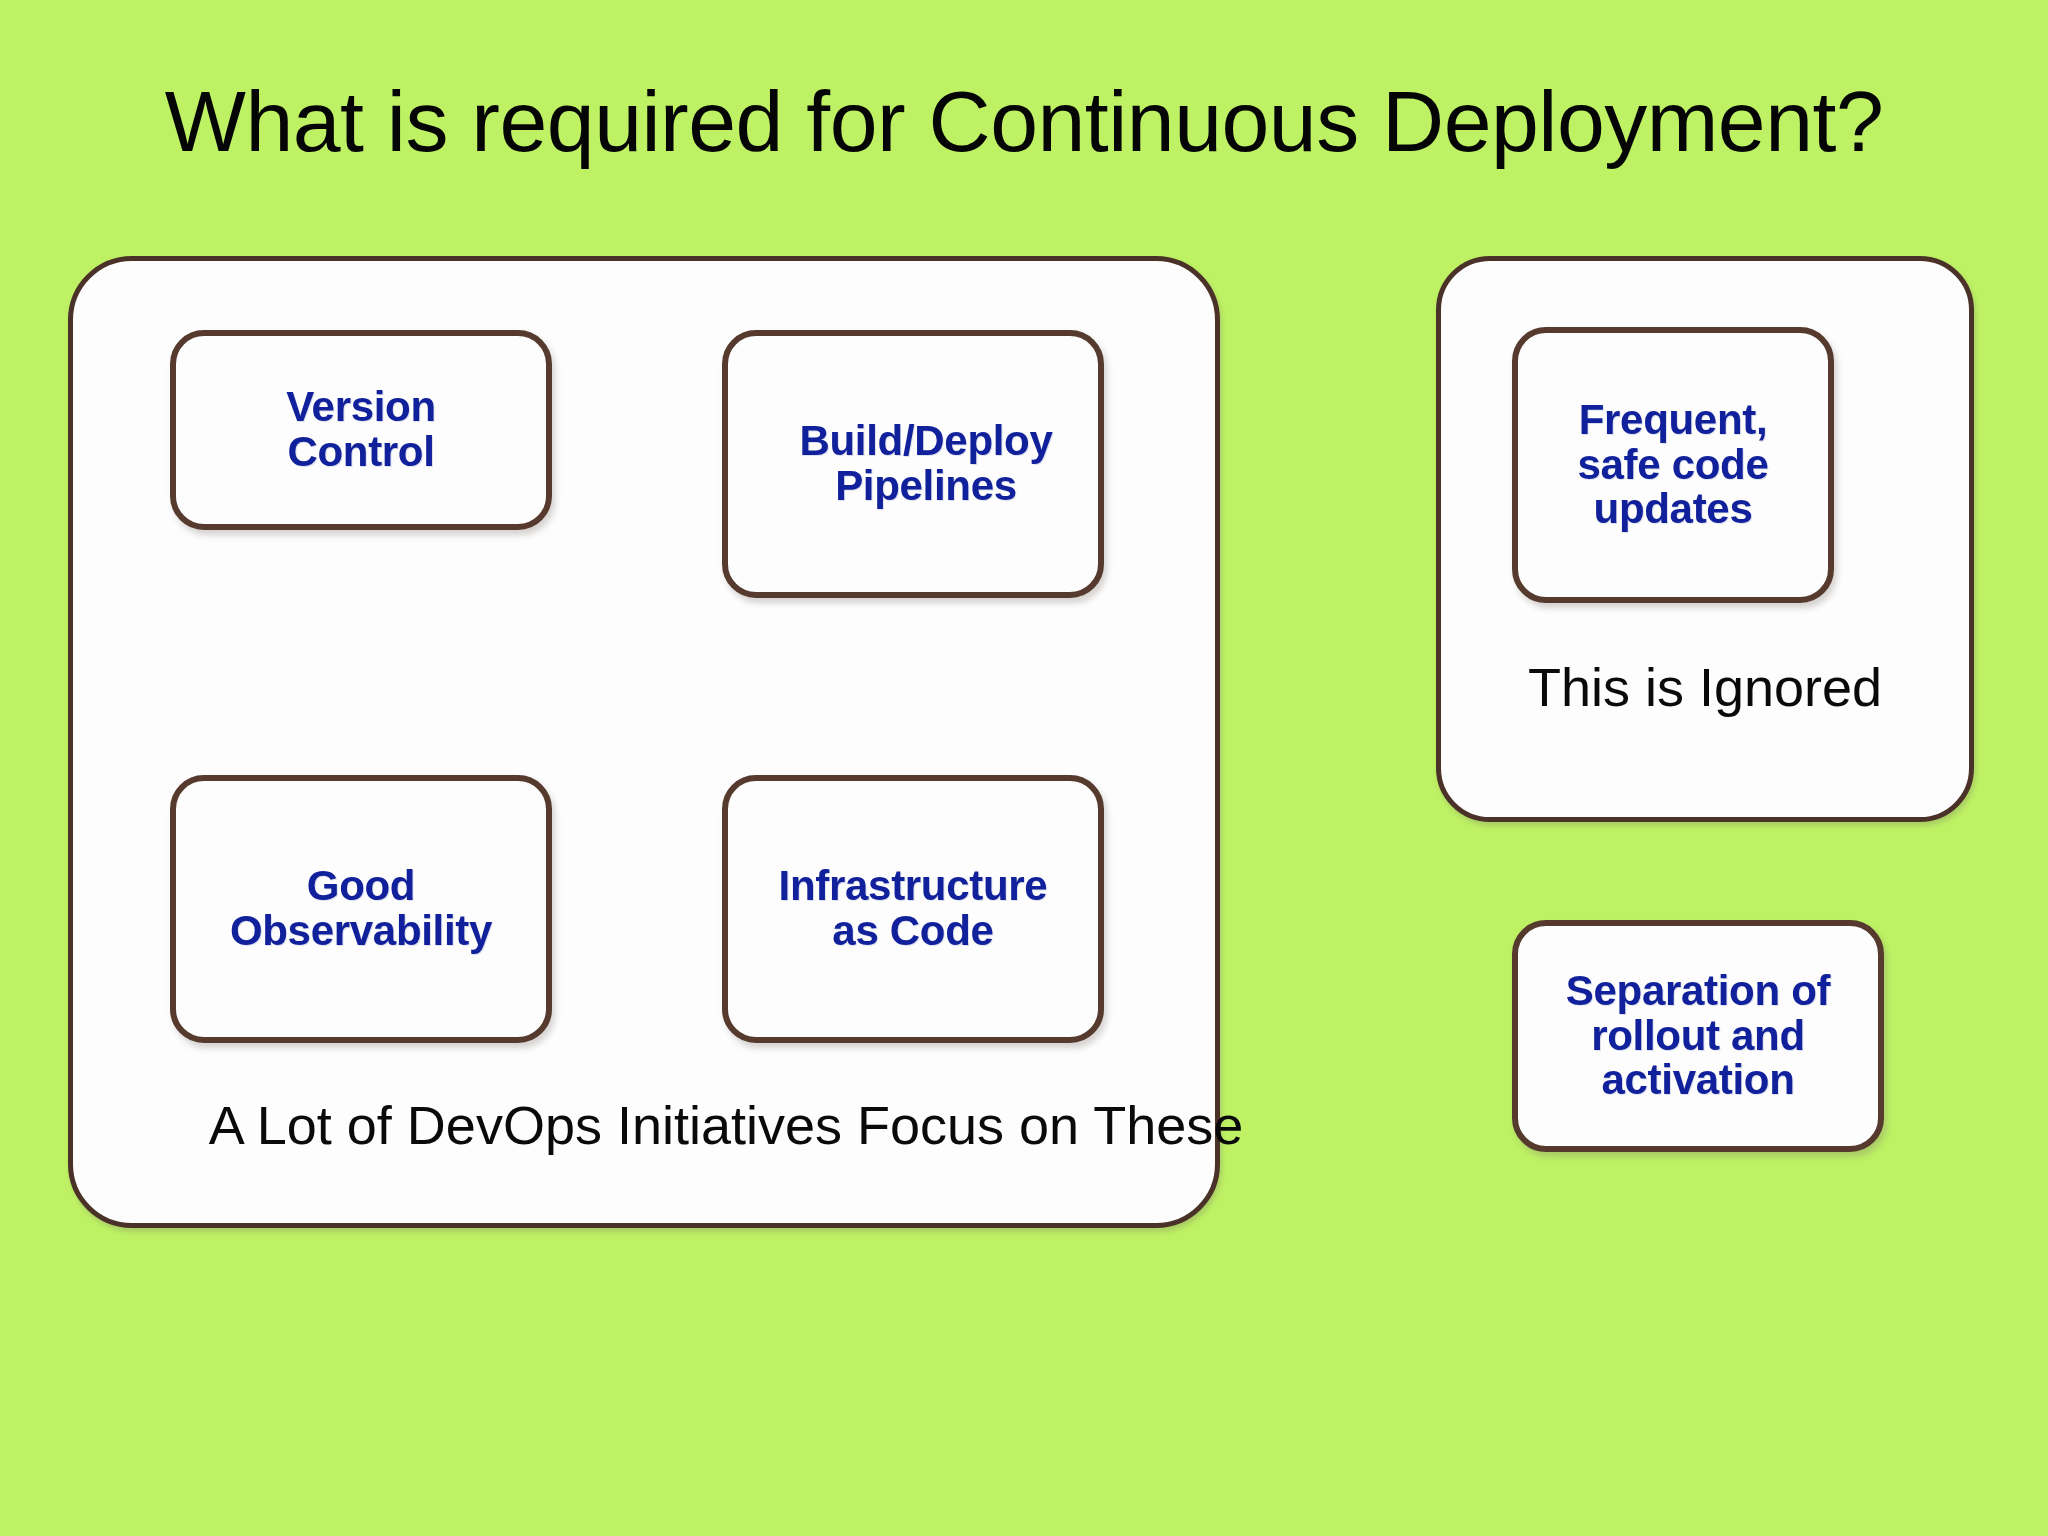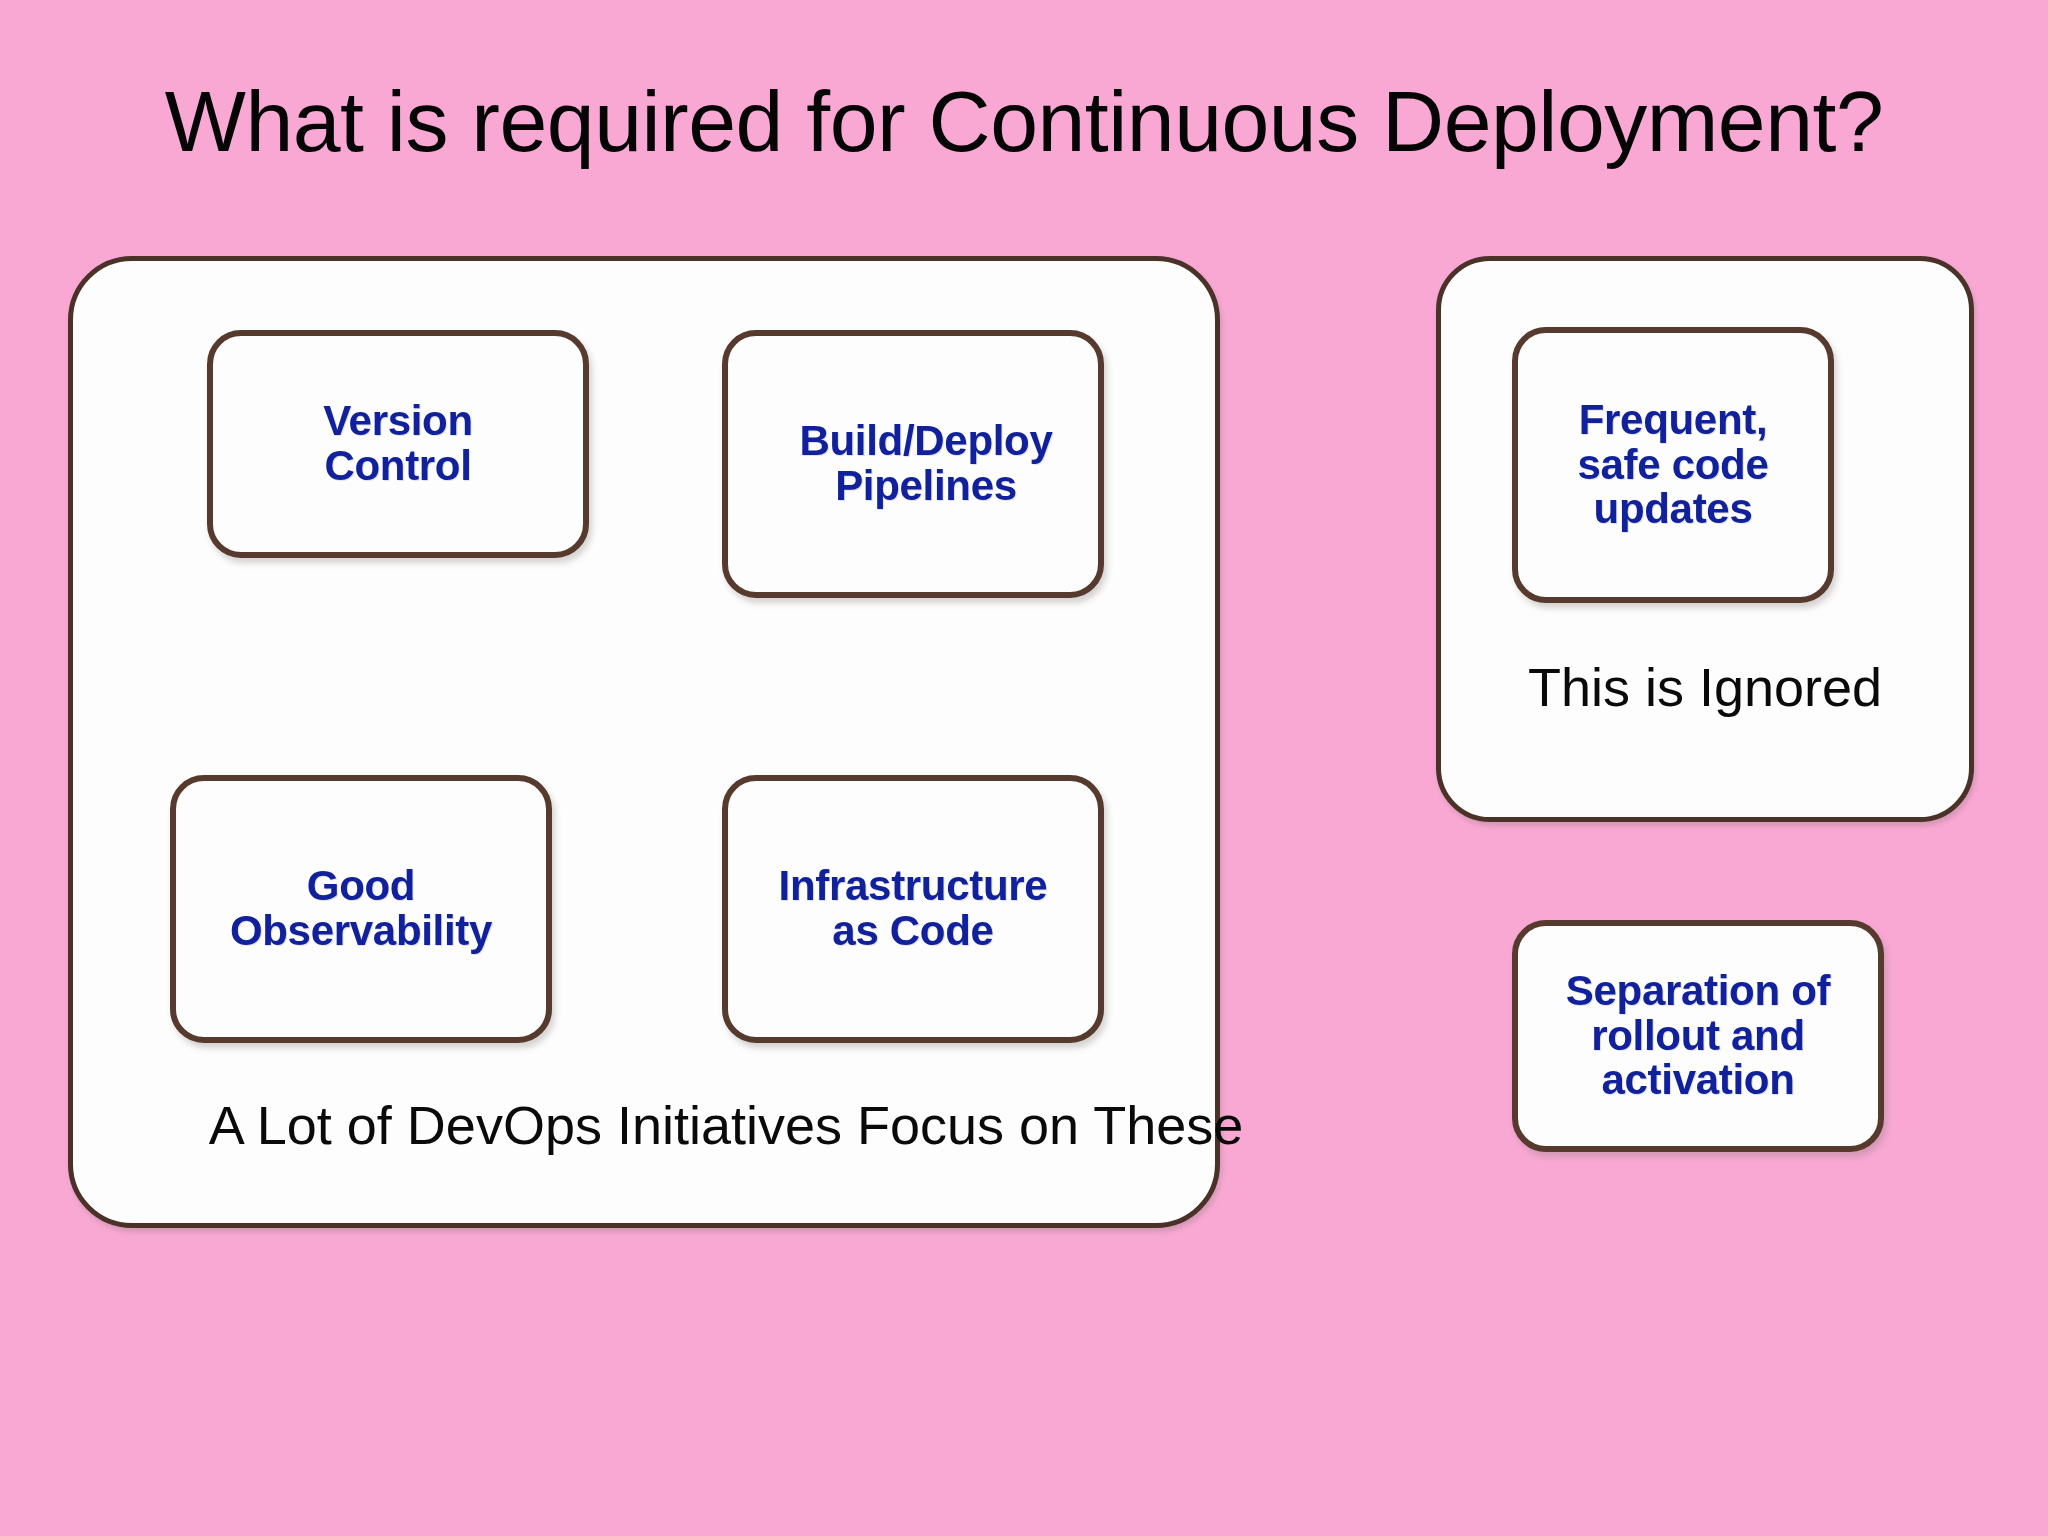--- a/index.html
+++ b/index.html
@@ -12,21 +12,21 @@
     height: 1536px;
     overflow: hidden;
     font-family: "Liberation Sans", sans-serif;
     position: relative;
     background: #ffffff;
   }
 
   #slide {
     position: absolute;
     inset: 0;
-    background: #f9a8d4;
+    background: #bef264;
   }
 
   
   #slide-title {
     position: absolute;
     left: 0;
     top: 78px;
     width: 2048px;
     text-align: center;
     font-size: 86px;
@@ -74,21 +74,21 @@
 
   
   #left-group {
     left: 68px;
     top: 256px;
     width: 1152px;
     height: 972px;
     border-radius: 64px;
   }
 
-  #card-version-control   { left: 170px; top: 330px;  width: 382px; height: 228px; margin-left: 37px; }
+  #card-version-control   { left: 170px; top: 330px;  width: 382px; height: 200px; }
   #card-build-deploy      { left: 722px; top: 330px;  width: 382px; height: 268px; padding-left: 26px; }
   #card-observability     { left: 170px; top: 775px;  width: 382px; height: 268px; }
   #card-iac               { left: 722px; top: 775px;  width: 382px; height: 268px; }
 
   #left-caption {
     position: absolute;
     left: 68px;
     top: 1098px;
     width: 1316px;
     text-align: center;

